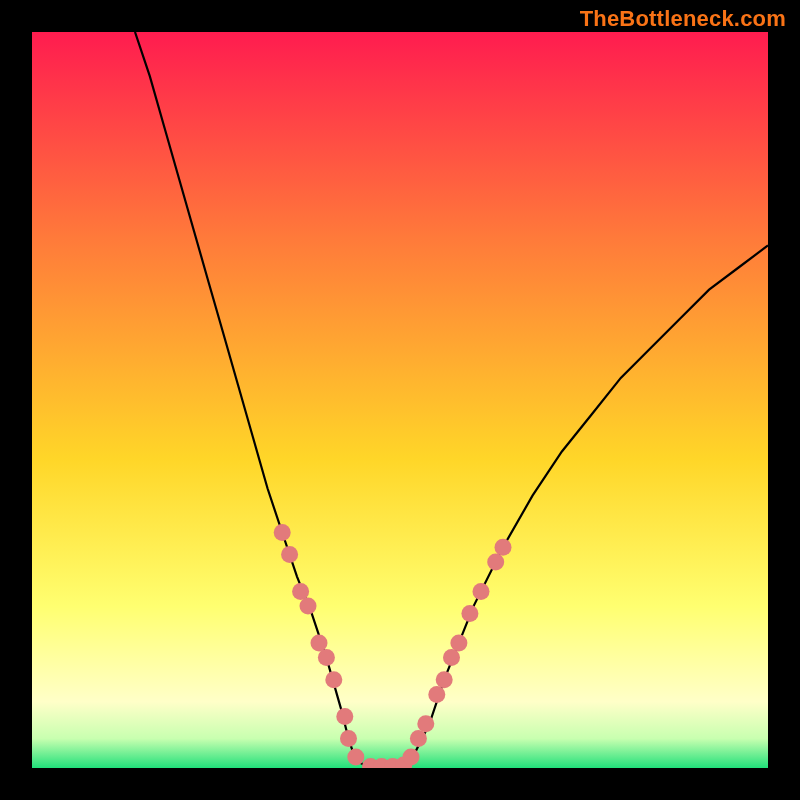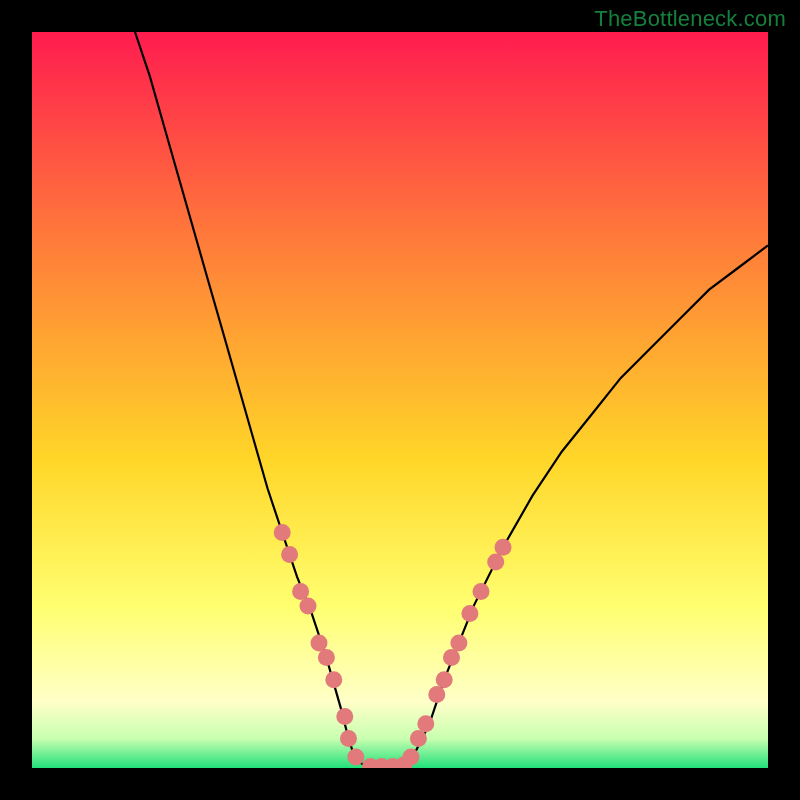--- a/index.html
+++ b/index.html
@@ -25,22 +25,22 @@
     left: 32px;
     width: 736px;
     height: 736px;
     overflow: hidden;
   }
   .watermark {
     position: absolute;
     top: 6px;
     right: 14px;
     font-size: 22px;
-    font-weight: 400;
-    color: #15803d;
+    font-weight: 700;
+    color: #f97316;
     letter-spacing: 0.2px;
   }
   svg {
     display: block;
     width: 736px;
     height: 736px;
   }
 </style>
 </head>
 <body>

